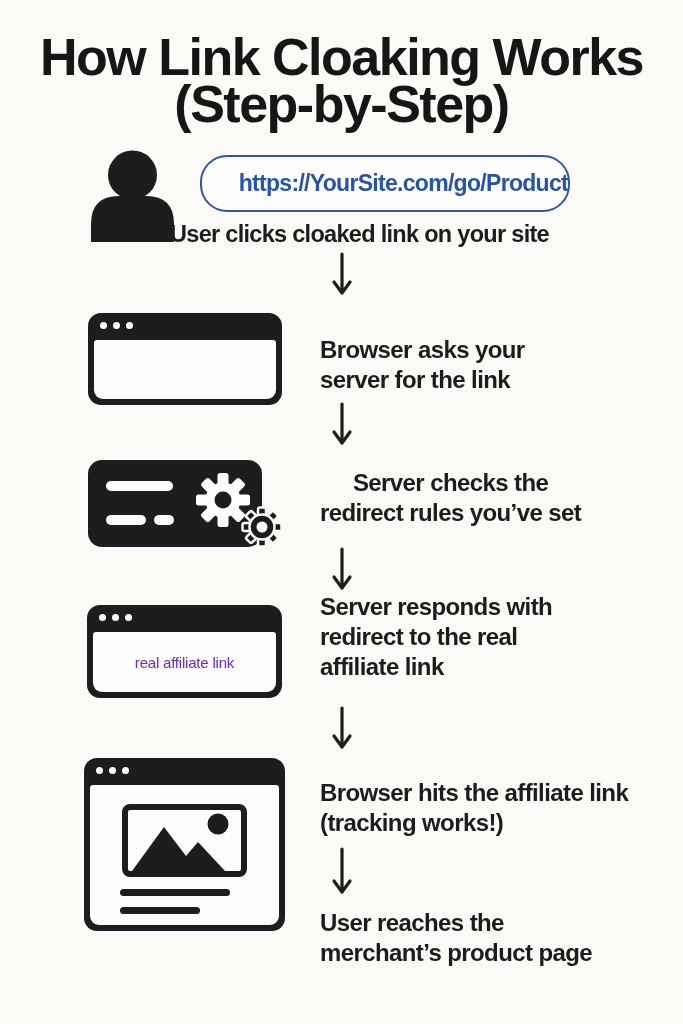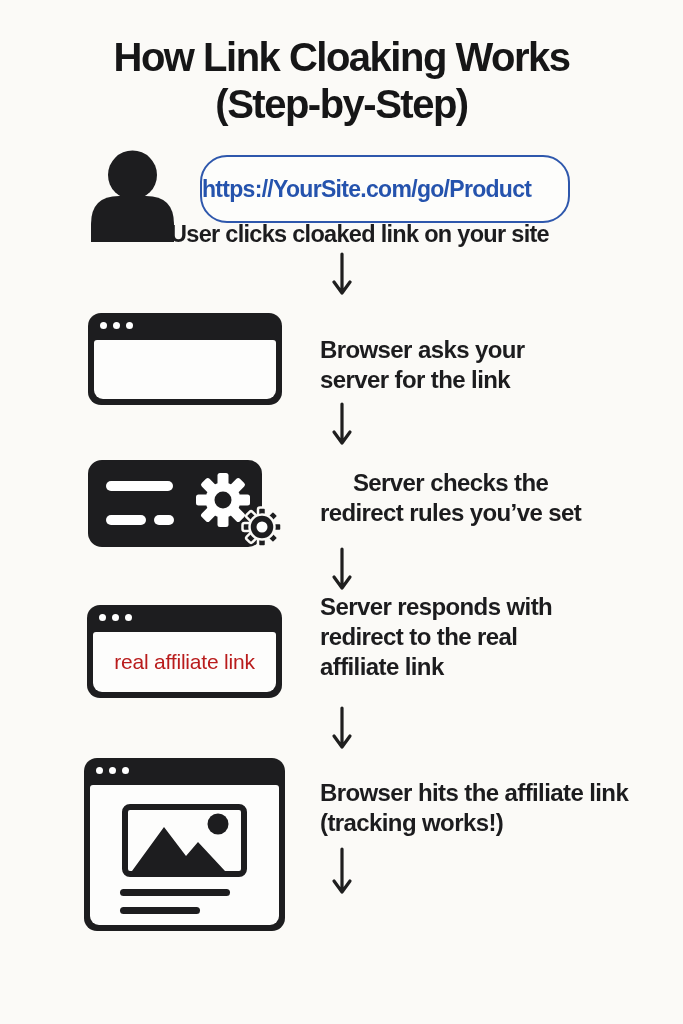--- a/index.html
+++ b/index.html
@@ -8,59 +8,59 @@
     background:#fbfaf7;
     font-family:"Liberation Sans", sans-serif;
     color:#1c1c1e;
     -webkit-font-smoothing:antialiased;
   }
   .stage{position:relative;width:683px;height:1024px;overflow:hidden;background:#fbfaf7;}
 
   
   .title{
     position:absolute;top:34px;left:0;width:683px;
-    text-align:center;font-size:40px;font-weight:bold;
+    text-align:center;font-size:52px;font-weight:bold;
     letter-spacing:-1.5px;line-height:47px;white-space:pre-line;color:#161617;
   }
 
   
   .step-text{
     position:absolute;font-size:24px;font-weight:bold;letter-spacing:-0.6px;
     line-height:30px;white-space:pre-line;color:#1c1c1e;
   }
   .caption{
     position:absolute;top:221px;left:71px;width:640px;text-align:left;
     font-size:23.5px;font-weight:bold;letter-spacing:-0.7px;white-space:nowrap;
     left:170px;
   }
 
   
   .pill{
-    position:absolute;left:200px;top:155px;width:370px;height:68px;
+    position:absolute;left:200px;top:155px;width:370px;height:57px;
     border:2.5px solid #2e57ac;border-radius:27px;background:#fdfdfb;
-    display:flex;align-items:center;justify-content:flex-start;box-sizing:border-box;
+    display:flex;align-items:center;justify-content:flex-end;box-sizing:border-box;
   }
   .pill-text{
     font-size:23px;font-weight:bold;letter-spacing:-0.7px;color:#2553ad;white-space:nowrap;
   }
 
   
   .person{position:absolute;left:83px;top:150px;width:99px;height:92px;}
 
   
   .browser{position:absolute;background:#1d1d1f;border-radius:13px;}
   .browser .dots{position:absolute;top:9px;left:12px;display:flex;gap:6px;}
   .browser .dots span{width:7px;height:7px;border-radius:50%;background:#ffffff;}
   .browser .bbody{
     position:absolute;left:6px;right:6px;top:27px;bottom:6px;
     background:#fdfdfc;border-radius:3px 3px 9px 9px;
     display:flex;align-items:center;justify-content:center;
   }
   .affiliate-label{
-    font-size:21px;color:#b91c1c;letter-spacing:-0.2px;white-space:nowrap;
+    font-size:15px;color:#6d28d9;letter-spacing:-0.2px;white-space:nowrap;
   }
 
   
   .server{position:absolute;left:88px;top:460px;width:174px;height:87px;
     background:#1d1d1f;border-radius:14px;}
   .server .bar{position:absolute;background:#ffffff;height:10px;border-radius:5px;}
   .server svg{position:absolute;left:0;top:0;overflow:visible;}
 
   
   .imgframe{
@@ -184,14 +184,16 @@
     <div class="tline" style="left:36px;top:131px;width:110px;"></div>
     <div class="tline" style="left:36px;top:149px;width:80px;"></div>
   </div>
   <div class="step-text" style="left:320px;top:770px;margin-top:8px;">Browser hits the affiliate link
 (tracking works!)</div>
 
   <svg class="arrow" style="top:847px" width="26" height="50" viewBox="0 0 26 50">
     <path d="M13 2 L13 44 M5 34 L13 45 M21 34 L13 45" stroke="#1f1f1f" stroke-width="3.2" fill="none" stroke-linecap="round"></path>
   </svg>
 
+  <div class="step-text" style="left:320px;top:908px;">User reaches the
+merchant’s product page</div>
 
 </div>
 
 </body></html>

